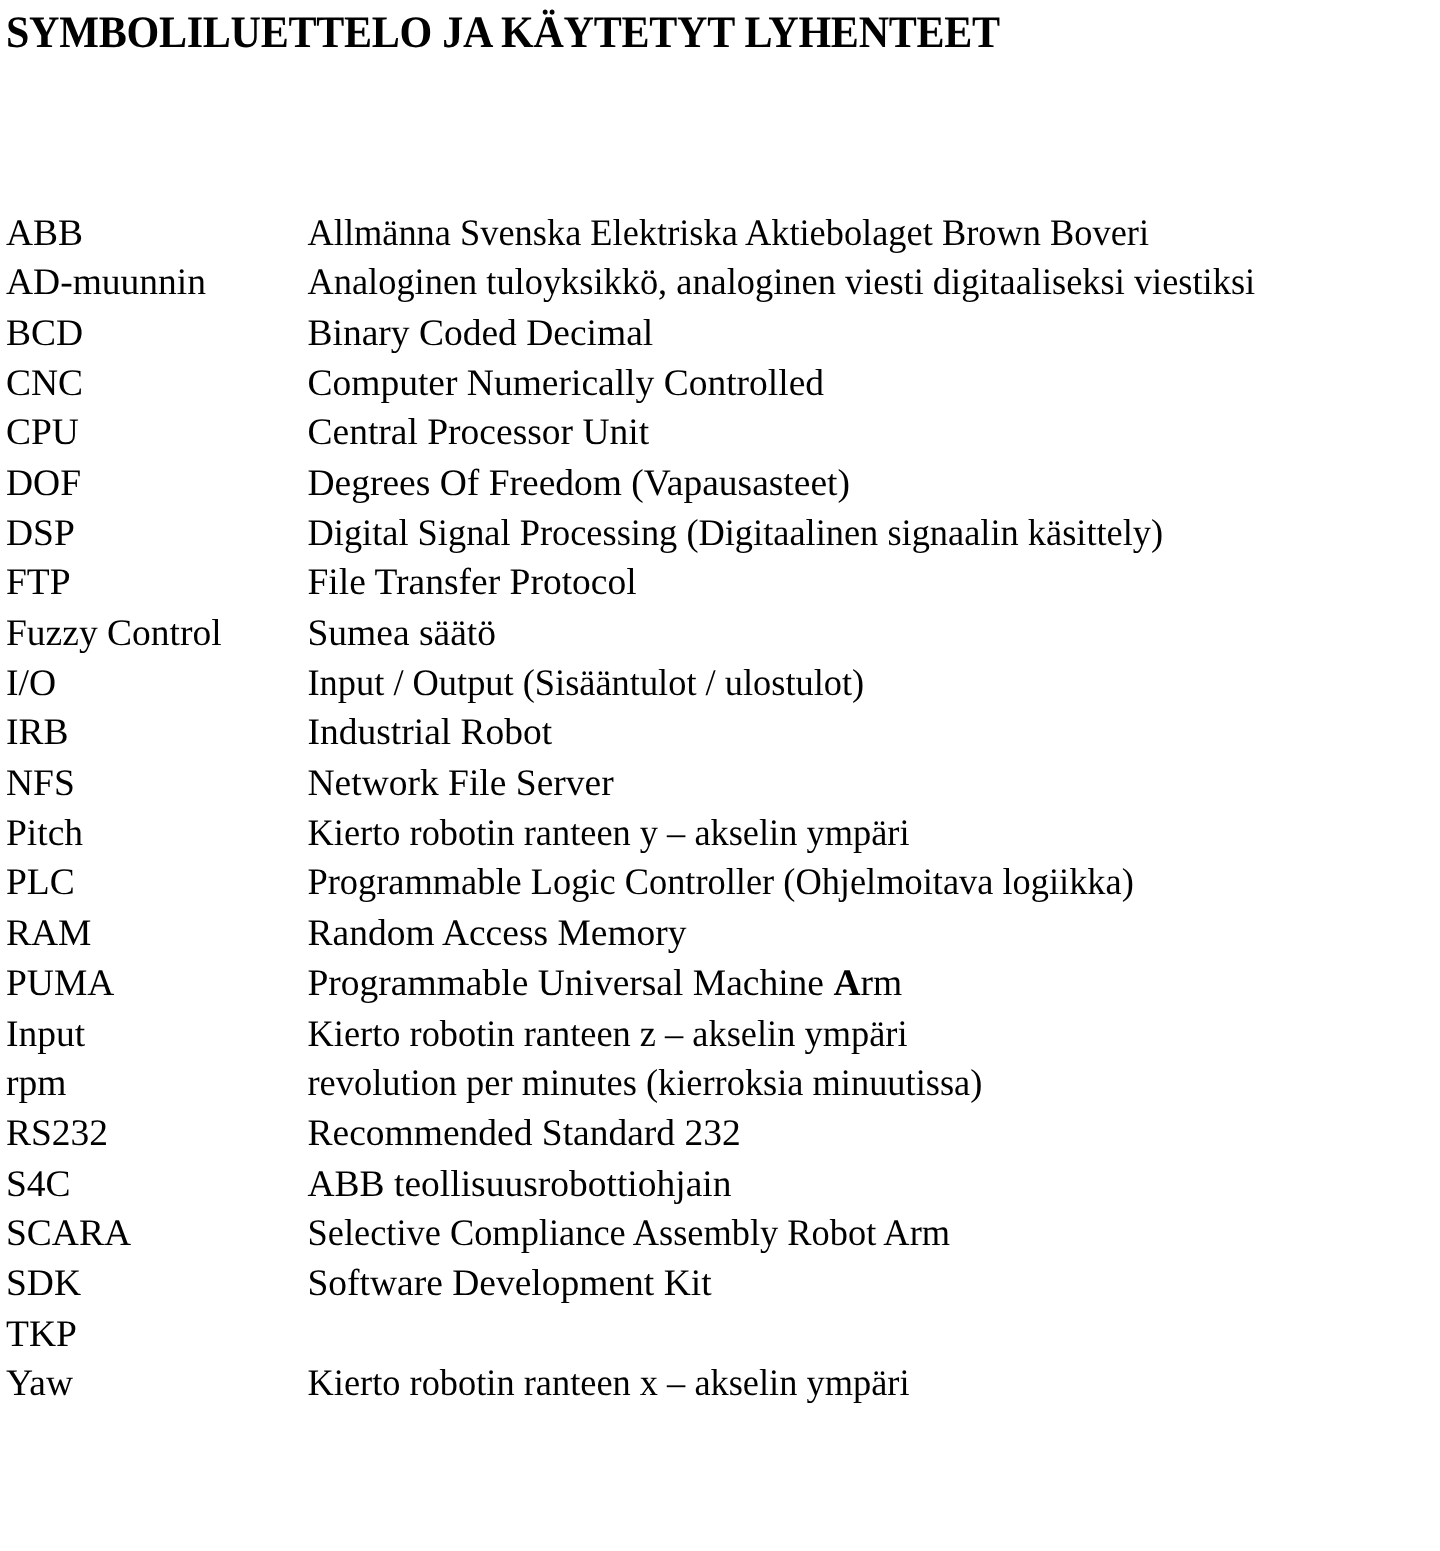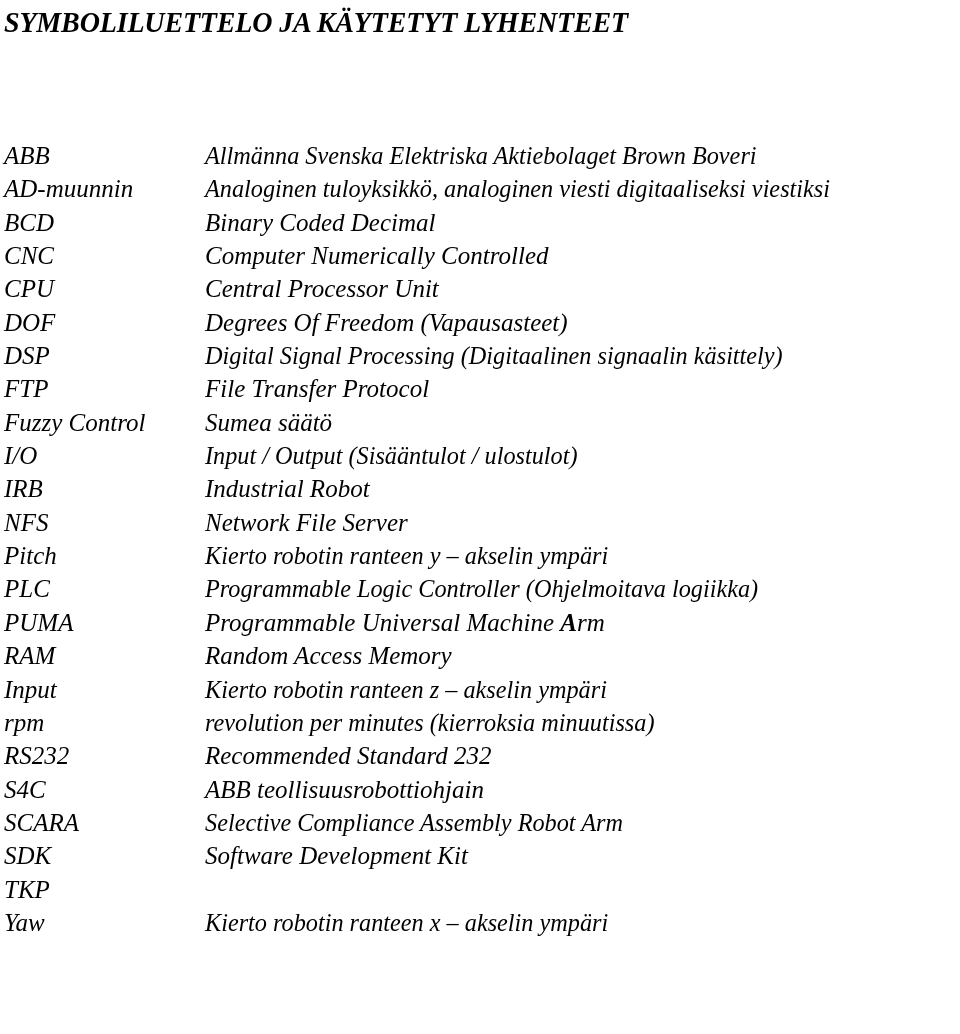--- a/index.html
+++ b/index.html
@@ -16,21 +16,20 @@
     color: #000000;
     -webkit-font-smoothing: antialiased;
   }
 
   .page {
     position: absolute;
     left: 0;
     top: 0;
     width: 960px;
     height: 930px;
-    font-style: italic;
   }
 
   .doc-title {
     position: absolute;
     left: 4px;
     top: 5px;
     width: 940px;
     font-family: "Liberation Serif", "DejaVu Serif", serif;
     font-weight: bold;
     font-size: 30px;
@@ -140,26 +139,26 @@
       </div>
       <div class="abbrev-row">
         <span class="term">Pitch</span>
         <span class="definition condensed">Kierto robotin ranteen y – akselin ympäri</span>
       </div>
       <div class="abbrev-row">
         <span class="term">PLC</span>
         <span class="definition condensed">Programmable Logic Controller  (Ohjelmoitava logiikka)</span>
       </div>
       <div class="abbrev-row">
+        <span class="term">RAM</span>
+        <span class="definition">Random Access Memory</span>
+      </div>
+      <div class="abbrev-row">
         <span class="term">PUMA</span>
         <span class="definition"><span>Programmable Universal Machine </span><b class="inline-bold">A</b><span>rm</span></span>
-      </div>
-      <div class="abbrev-row">
-        <span class="term">RAM</span>
-        <span class="definition">Random Access Memory</span>
       </div>
       <div class="abbrev-row">
         <span class="term">Input</span>
         <span class="definition condensed">Kierto robotin ranteen z – akselin ympäri</span>
       </div>
       <div class="abbrev-row">
         <span class="term">rpm</span>
         <span class="definition condensed">revolution per minutes (kierroksia minuutissa)</span>
       </div>
       <div class="abbrev-row">

